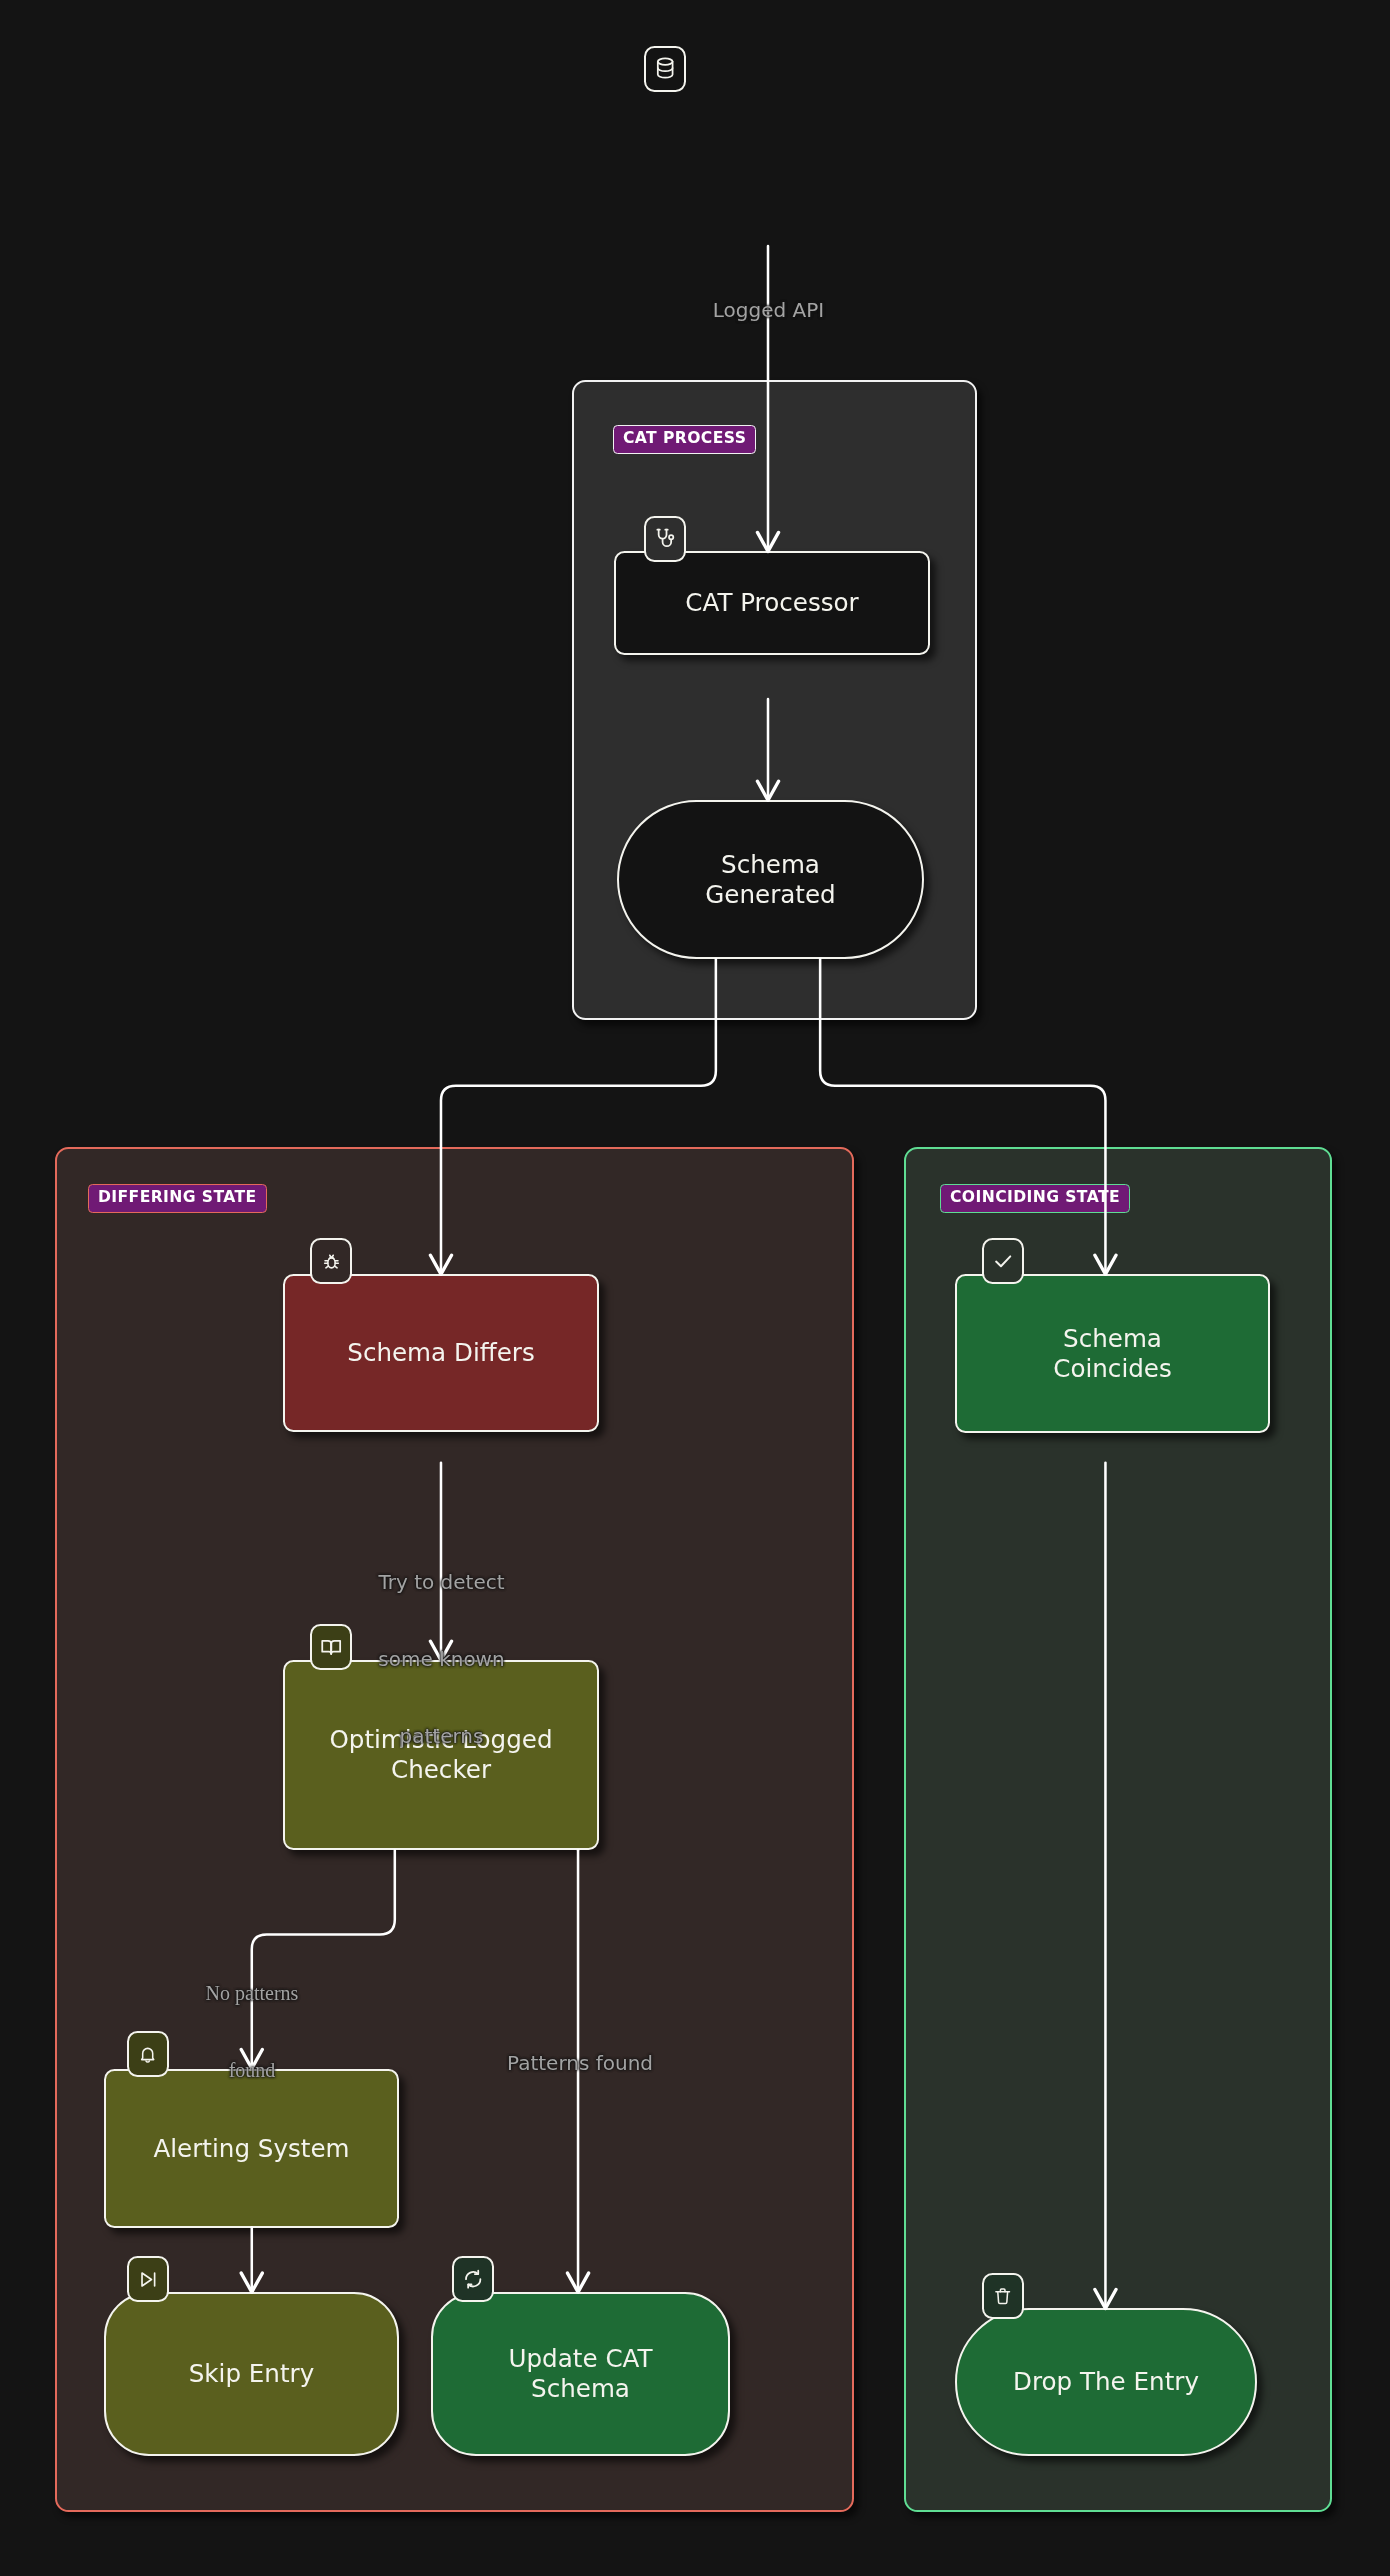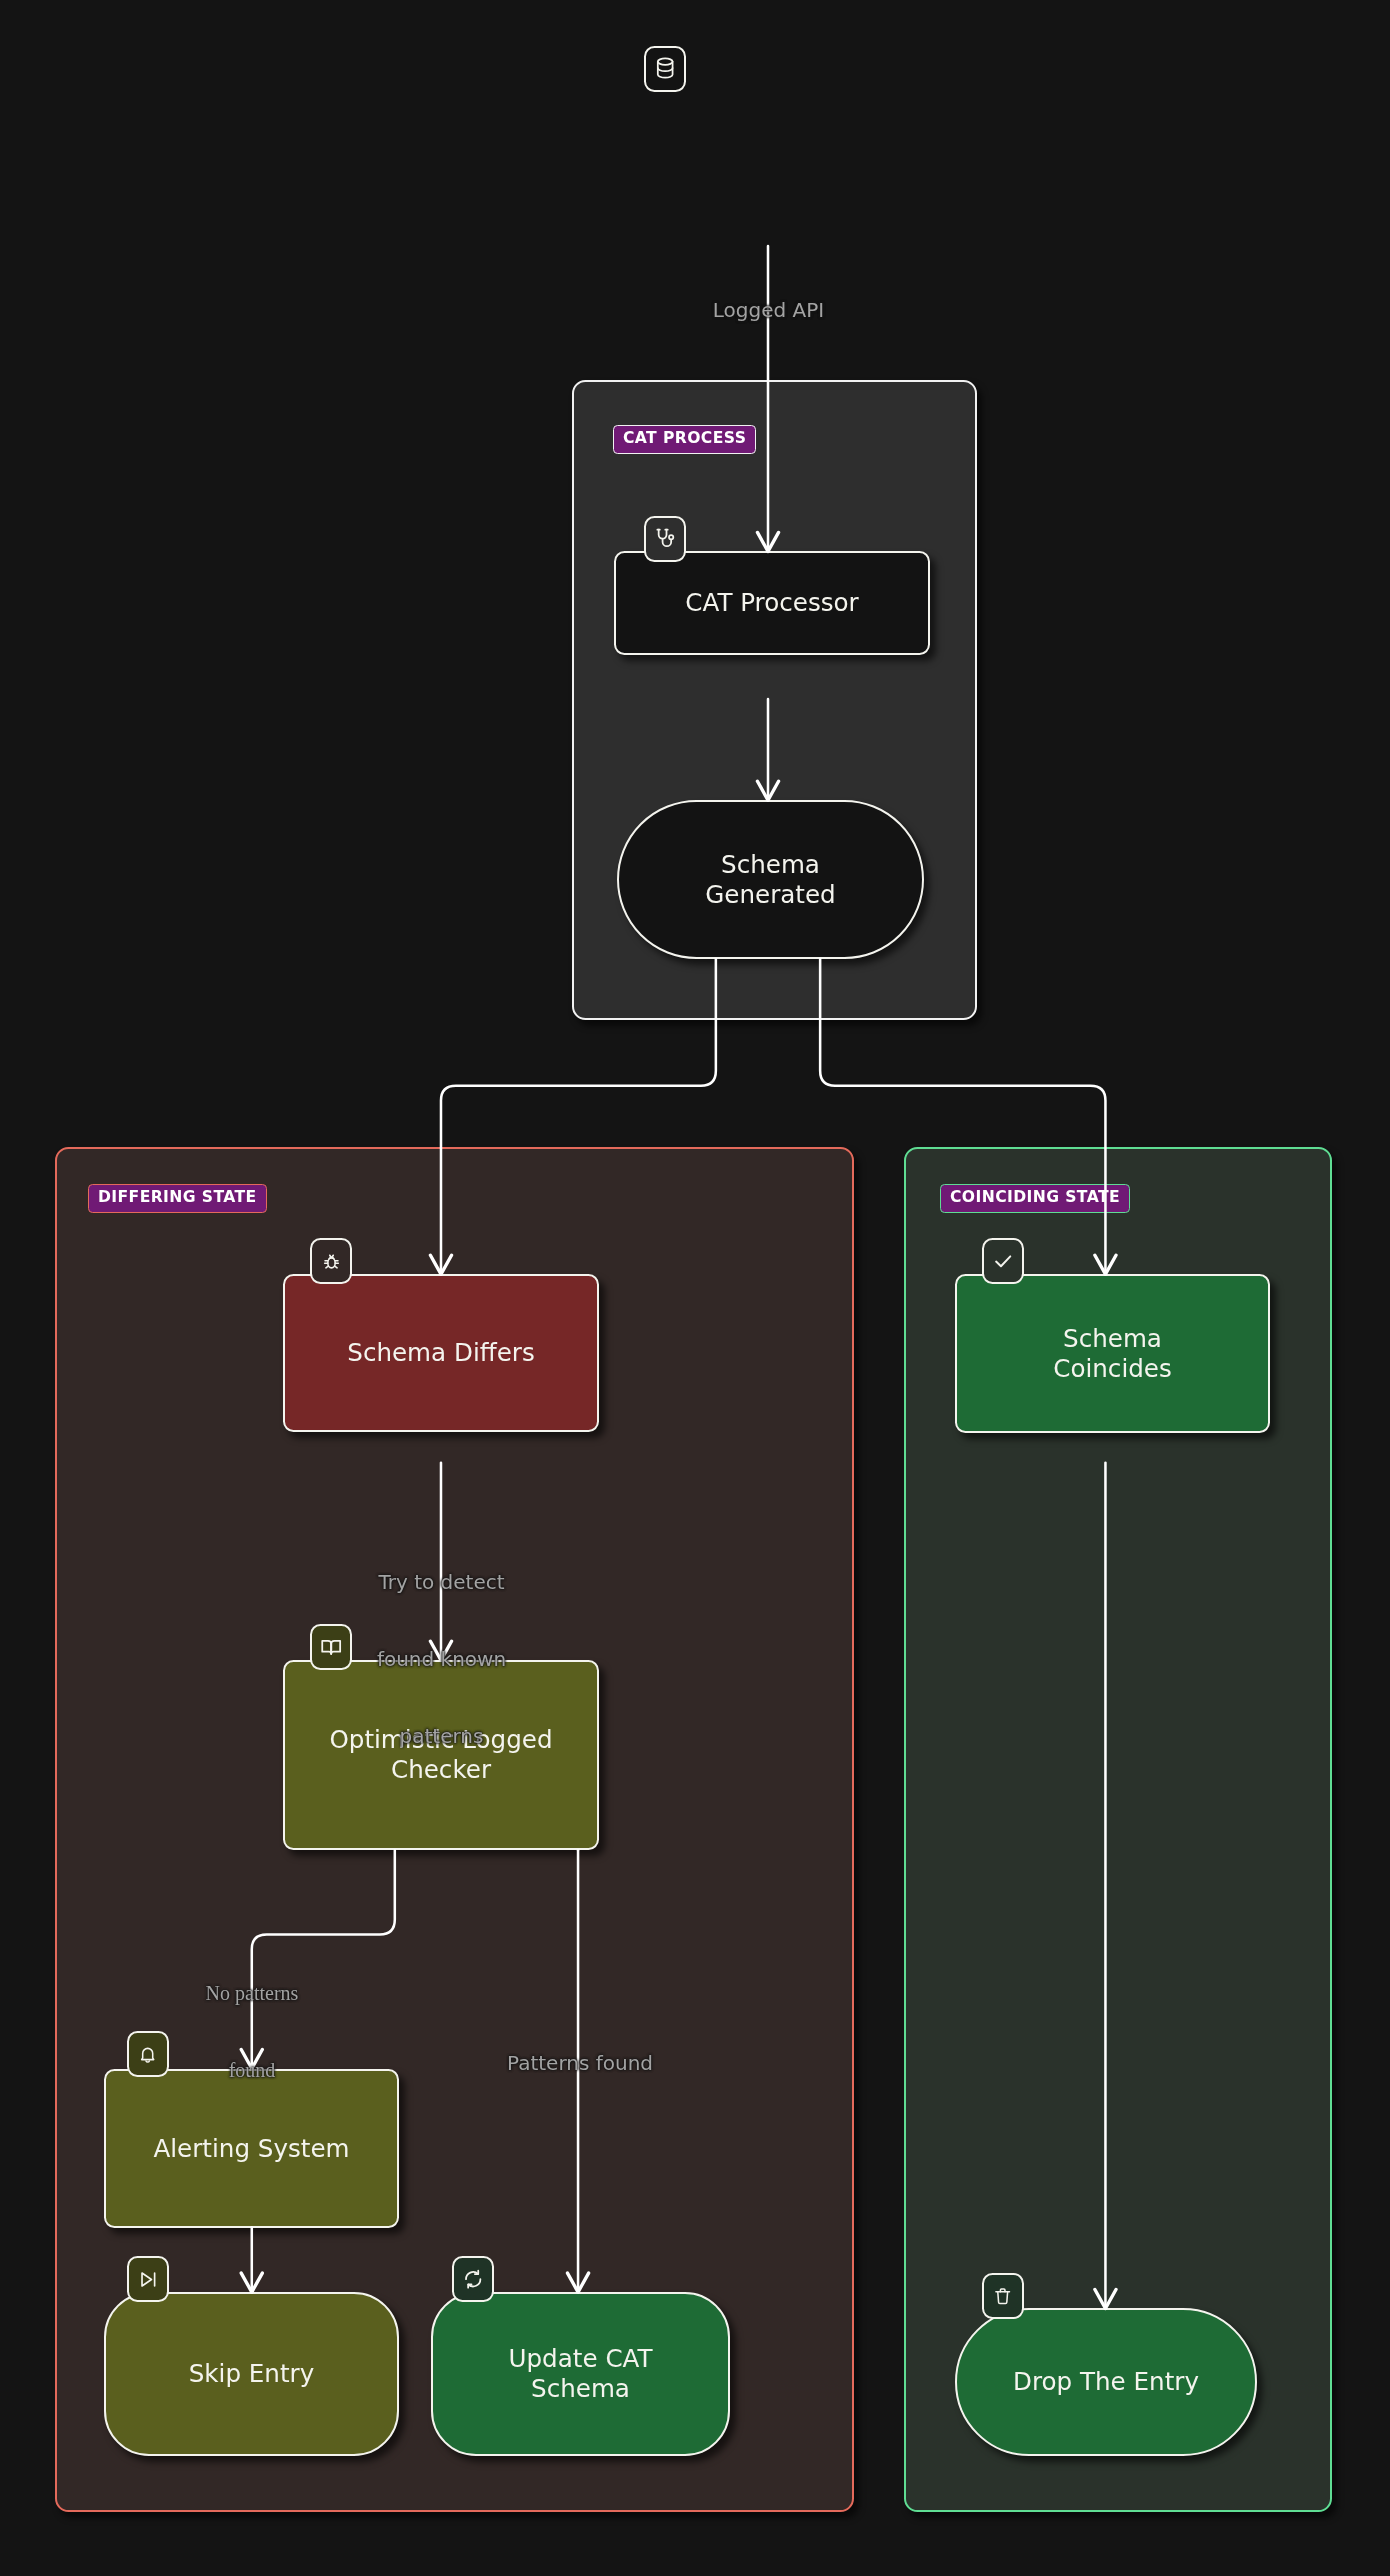--- a/index.html
+++ b/index.html
@@ -212,21 +212,21 @@
       <path d="M3.6 6.4h16.8"></path>
       <path d="M9.2 6.4V4.3a1.2 1.2 0 0 1 1.2-1.2h3.2a1.2 1.2 0 0 1 1.2 1.2v2.1"></path>
       <path d="M5.9 6.4l1 13.1a1.6 1.6 0 0 0 1.6 1.5h7a1.6 1.6 0 0 0 1.6-1.5l1-13.1"></path>
     </svg>
   </div>
 
   <div class="elabel" style="left:686px;top:298px;width:165px;text-align:center;">Logged API</div>
 
   <div class="elabel" style="left:337px;top:1519px;width:209px;text-align:center;">
     <div>Try to detect</div>
-    <div>found known</div>
+    <div>some known</div>
     <div>patterns</div>
   </div>
 
   <div class="elabel" style="left:161px;top:1930px;width:182px;text-align:center;font-family:Liberation Serif, serif;">
     <div>No patterns</div>
     <div>found</div>
   </div>
 
   <div class="elabel" style="left:471px;top:2051px;width:218px;text-align:center;">Patterns found</div>
 

